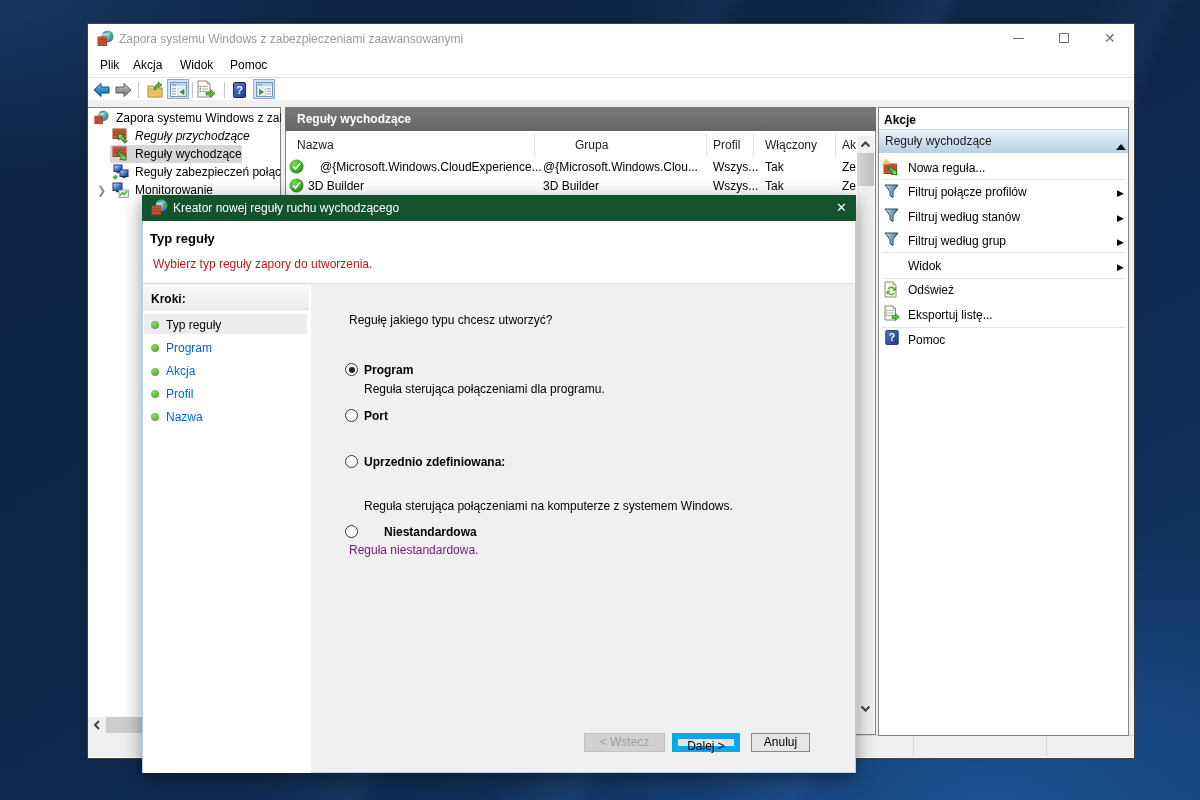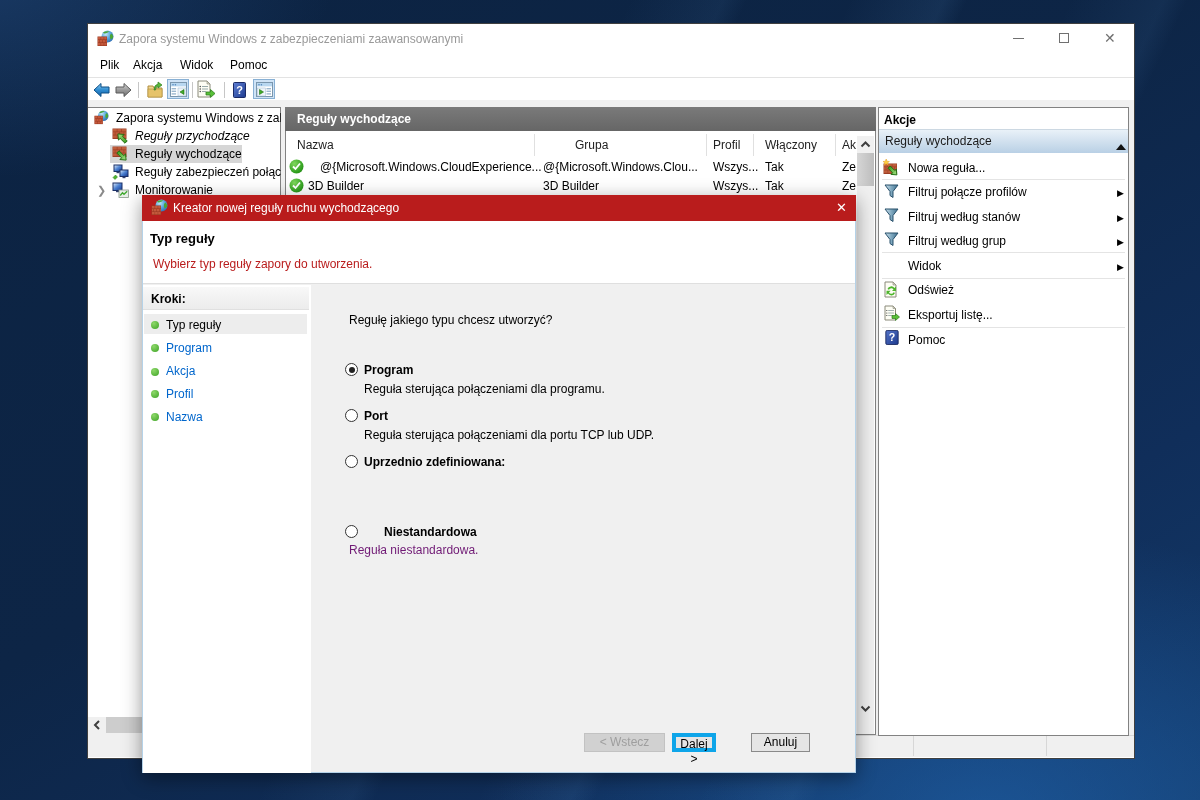--- a/index.html
+++ b/index.html
@@ -536,21 +536,21 @@
     </svg></div>
 <div class="abs" style="left:857px; top:153px; width:17px; height:33px; background:linear-gradient(90deg,#d6d6d6,#bdbdbd);"></div>
 
 <div class="abs" style="left:89px; top:717px; width:17px; height:16px; background:#f0f0f0;">
 <svg width="17" height="16">
       <path d="M10 4 L6 8 L10 12" fill="none" stroke="#3f3f3f" stroke-width="2"></path>
     </svg></div>
 <div class="abs" style="left:106px; top:717px; width:60px; height:16px; background:#cdcdcd;"></div>
 
 <div class="abs" id="dlg">
-  <div style="left:-1px; top:-1px; width:714px; height:26px; background:#b91c1c; color:#fff; line-height:26px;">
+  <div style="left:-1px; top:-1px; width:714px; height:26px; background:#14532d; color:#fff; line-height:26px;">
     <span style="margin-left:31px;">Kreator nowej reguły ruchu wychodzącego</span>
     <span style="position:absolute; left:694px; top:0; font-size:13px;">✕</span>
   </div>
   <div style="left:8px; top:3px;">
     <svg width="17" height="17" viewBox="0 0 17 17">
       <defs>
           <radialGradient id="gl3" cx="0.35" cy="0.3" r="0.8">
             <stop offset="0" stop-color="#bfe6f5"></stop>
             <stop offset="0.5" stop-color="#5aa7dd"></stop>
             <stop offset="1" stop-color="#2a68b0"></stop>
@@ -596,25 +596,25 @@
   <div style="left:206px; top:117px; color:#000;">Regułę jakiego typu chcesz utworzyć?</div>
 
   <div class="radio" style="left:202px; top:167px;">
       <div class="dot"></div>
     </div>
   <div class="blk" style="left:221px; top:167px;">Program</div>
   <div style="left:221px; top:186px; color:#000;">Reguła sterująca połączeniami dla programu.</div>
 
   <div class="radio" style="left:202px; top:213px;"></div>
   <div class="blk" style="left:221px; top:213px;">Port</div>
-  <div style="left:221px; top:232px; color:#000;">Reguła sterująca połączeniami dla portu TCP lub UDP.</div>
 
   <div class="radio" style="left:202px; top:259px;"></div>
   <div class="blk" style="left:221px; top:259px;">Uprzednio zdefiniowana:</div>
+  <div style="left:221px; top:303px; color:#000;">Reguła sterująca połączeniami na komputerze z systemem Windows.</div>
 
   <div class="radio" style="left:202px; top:329px;"></div>
   <div class="blk" style="left:221px; top:329px;margin-left:20px;">Niestandardowa</div>
   <div style="left:206px; top:347px; color:#701a75;">Reguła niestandardowa.</div>
 
   <div class="btn" style="left:441px; top:537px; width:81px; background:#d1d1d1; border:1px solid #c2c2c2; color:#9e9e9e;">&lt; Wstecz</div>
-  <div class="btn" style="left:529px; top:537px; width:44px; background:#e5e5e5; border:4px solid #0ea5e9; line-height:15px; color:#000;">Dalej &gt;</div>
+  <div class="btn" style="left:529px; top:537px; width:68px; background:#e5e5e5; border:6px solid #0ea5e9; line-height:15px; color:#000;">Dalej &gt;</div>
   <div class="btn" style="left:608px; top:537px; width:59px; background:#e5e5e5; border:1px solid #8a8a8a; color:#000;">Anuluj</div>
 </div>
 
 </body></html>

